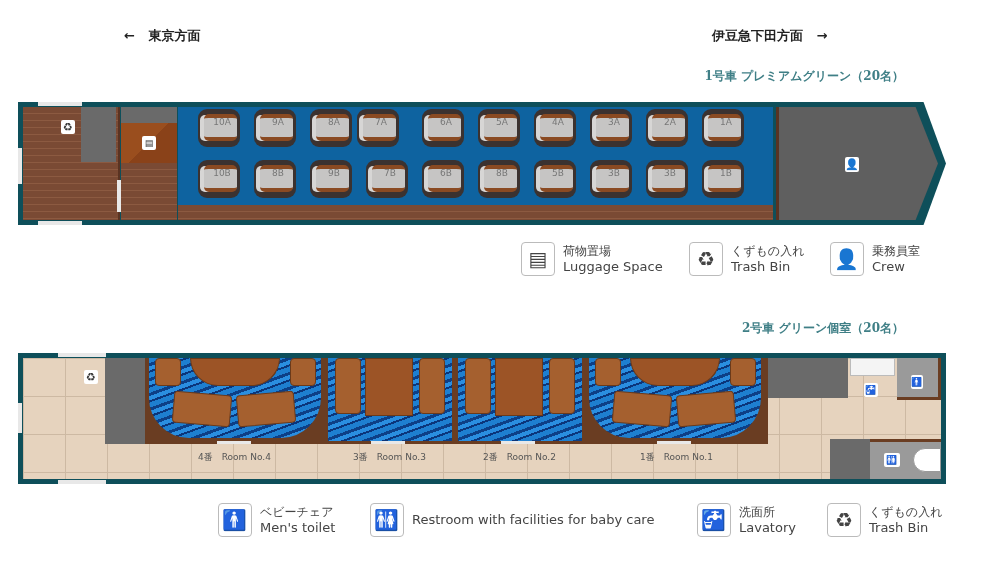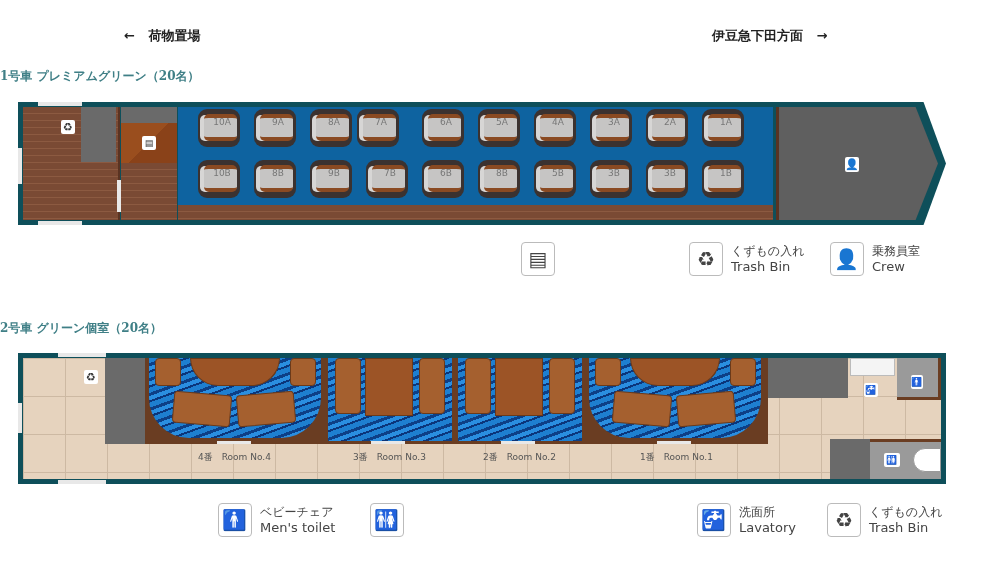--- a/index.html
+++ b/index.html
@@ -1,19 +1,19 @@
 <!DOCTYPE html>
 <html><head>
 <meta charset="utf-8">
 <style>
 *{box-sizing:border-box;margin:0;padding:0}
 body{width:1000px;height:562px;background:#fff;font-family:"DejaVu Sans",sans-serif;position:relative;overflow:hidden;color:#333}
 .abs{position:absolute}
 .dir{font-weight:bold;font-size:13px;color:#222;top:27px}
-.cartitle{font-family:"DejaVu Serif",serif;font-size:12px;color:#3f7f86;font-weight:bold;width:904px;text-align:left}
+.cartitle{font-family:"DejaVu Serif",serif;font-size:12px;color:#3f7f86;font-weight:bold;width:904px;text-align:right}
 
 .car1{left:18px;top:102px;width:928px;height:123px}
 .car1 .body{position:absolute;left:0;top:0;width:760px;height:123px;background:#0e4f5a}
 .wood{background:repeating-linear-gradient(180deg,#7a4a34 0 6px,#8c5a41 6px 7px)}
 .seat{position:absolute;width:42px;height:38px;background:#3b3230;border-radius:9px}
 .seat .inner{position:absolute;left:6px;top:5px;width:33px;height:27px;background:#c6c5c4;border-radius:5px;border-top:4px solid #8a4a22;border-bottom:4px solid #8a4a22}
 .seat .back{position:absolute;left:2px;top:6px;width:9px;height:26px;background:#d7d6d5;border-radius:5px 0 0 5px}
 .seat span{position:absolute;left:12px;top:8px;font-size:9px;color:#777;width:24px;text-align:center}
 .icon-box{position:absolute;background:#fff;border-radius:2px;display:flex;align-items:center;justify-content:center;color:#333;font-size:11px}
 .legend{position:absolute;display:flex;align-items:center}
@@ -28,21 +28,21 @@
 .table{position:absolute;background:#9c5426;border:1px solid #6b3a1a}
 .roomlabel{position:absolute;font-size:9px;color:#555;top:98px}
 .gray{background:#6a6a6a}
 .door{position:absolute;background:#e8e8e8}
 </style>
 </head>
 <body>
 
 <div class="abs dir" style="left:124px">
   <span>←</span>&nbsp;&nbsp;
-  <span>荷物置場</span>
+  <span>東京方面</span>
 </div>
 <div class="abs dir" style="left:712px">
   <span>伊豆急下田方面</span>&nbsp;&nbsp;
   <span>→</span>
 </div>
 
 <div class="abs cartitle" style="left:0;top:68px">1号車 プレミアムグリーン（20名）</div>
 
 <div class="abs car1">
   <div class="body">
@@ -172,20 +172,24 @@
     </div>
   <div class="seat" style="left:702px;top:160px">
       <div class="back"></div>
       <div class="inner"></div>
       <span>1B</span>
     </div>
 </div>
 
 <div class="legend" style="left:521px;top:242px">
   <div class="lg-icon">▤</div>
+  <div>
+      <div class="jp">荷物置場</div>
+      <div class="en">Luggage Space</div>
+    </div>
 </div>
 <div class="legend" style="left:689px;top:242px">
   <div class="lg-icon">♻</div>
   <div>
       <div class="jp">くずもの入れ</div>
       <div class="en">Trash Bin</div>
     </div>
 </div>
 <div class="legend" style="left:830px;top:242px">
   <div class="lg-icon">👤</div>
@@ -259,20 +263,21 @@
 <div class="legend" style="left:218px;top:503px">
   <div class="lg-icon">🚹</div>
   <div>
       <div class="jp">ベビーチェア</div>
       <div class="en">Men's toilet</div>
     </div>
 </div>
 <div class="legend" style="left:370px;top:503px">
   <div class="lg-icon">🚻</div>
   <div>
+      <div class="en">Restroom with facilities for baby care</div>
     </div>
 </div>
 <div class="legend" style="left:697px;top:503px">
   <div class="lg-icon">🚰</div>
   <div>
       <div class="jp">洗面所</div>
       <div class="en">Lavatory</div>
     </div>
 </div>
 <div class="legend" style="left:827px;top:503px">

